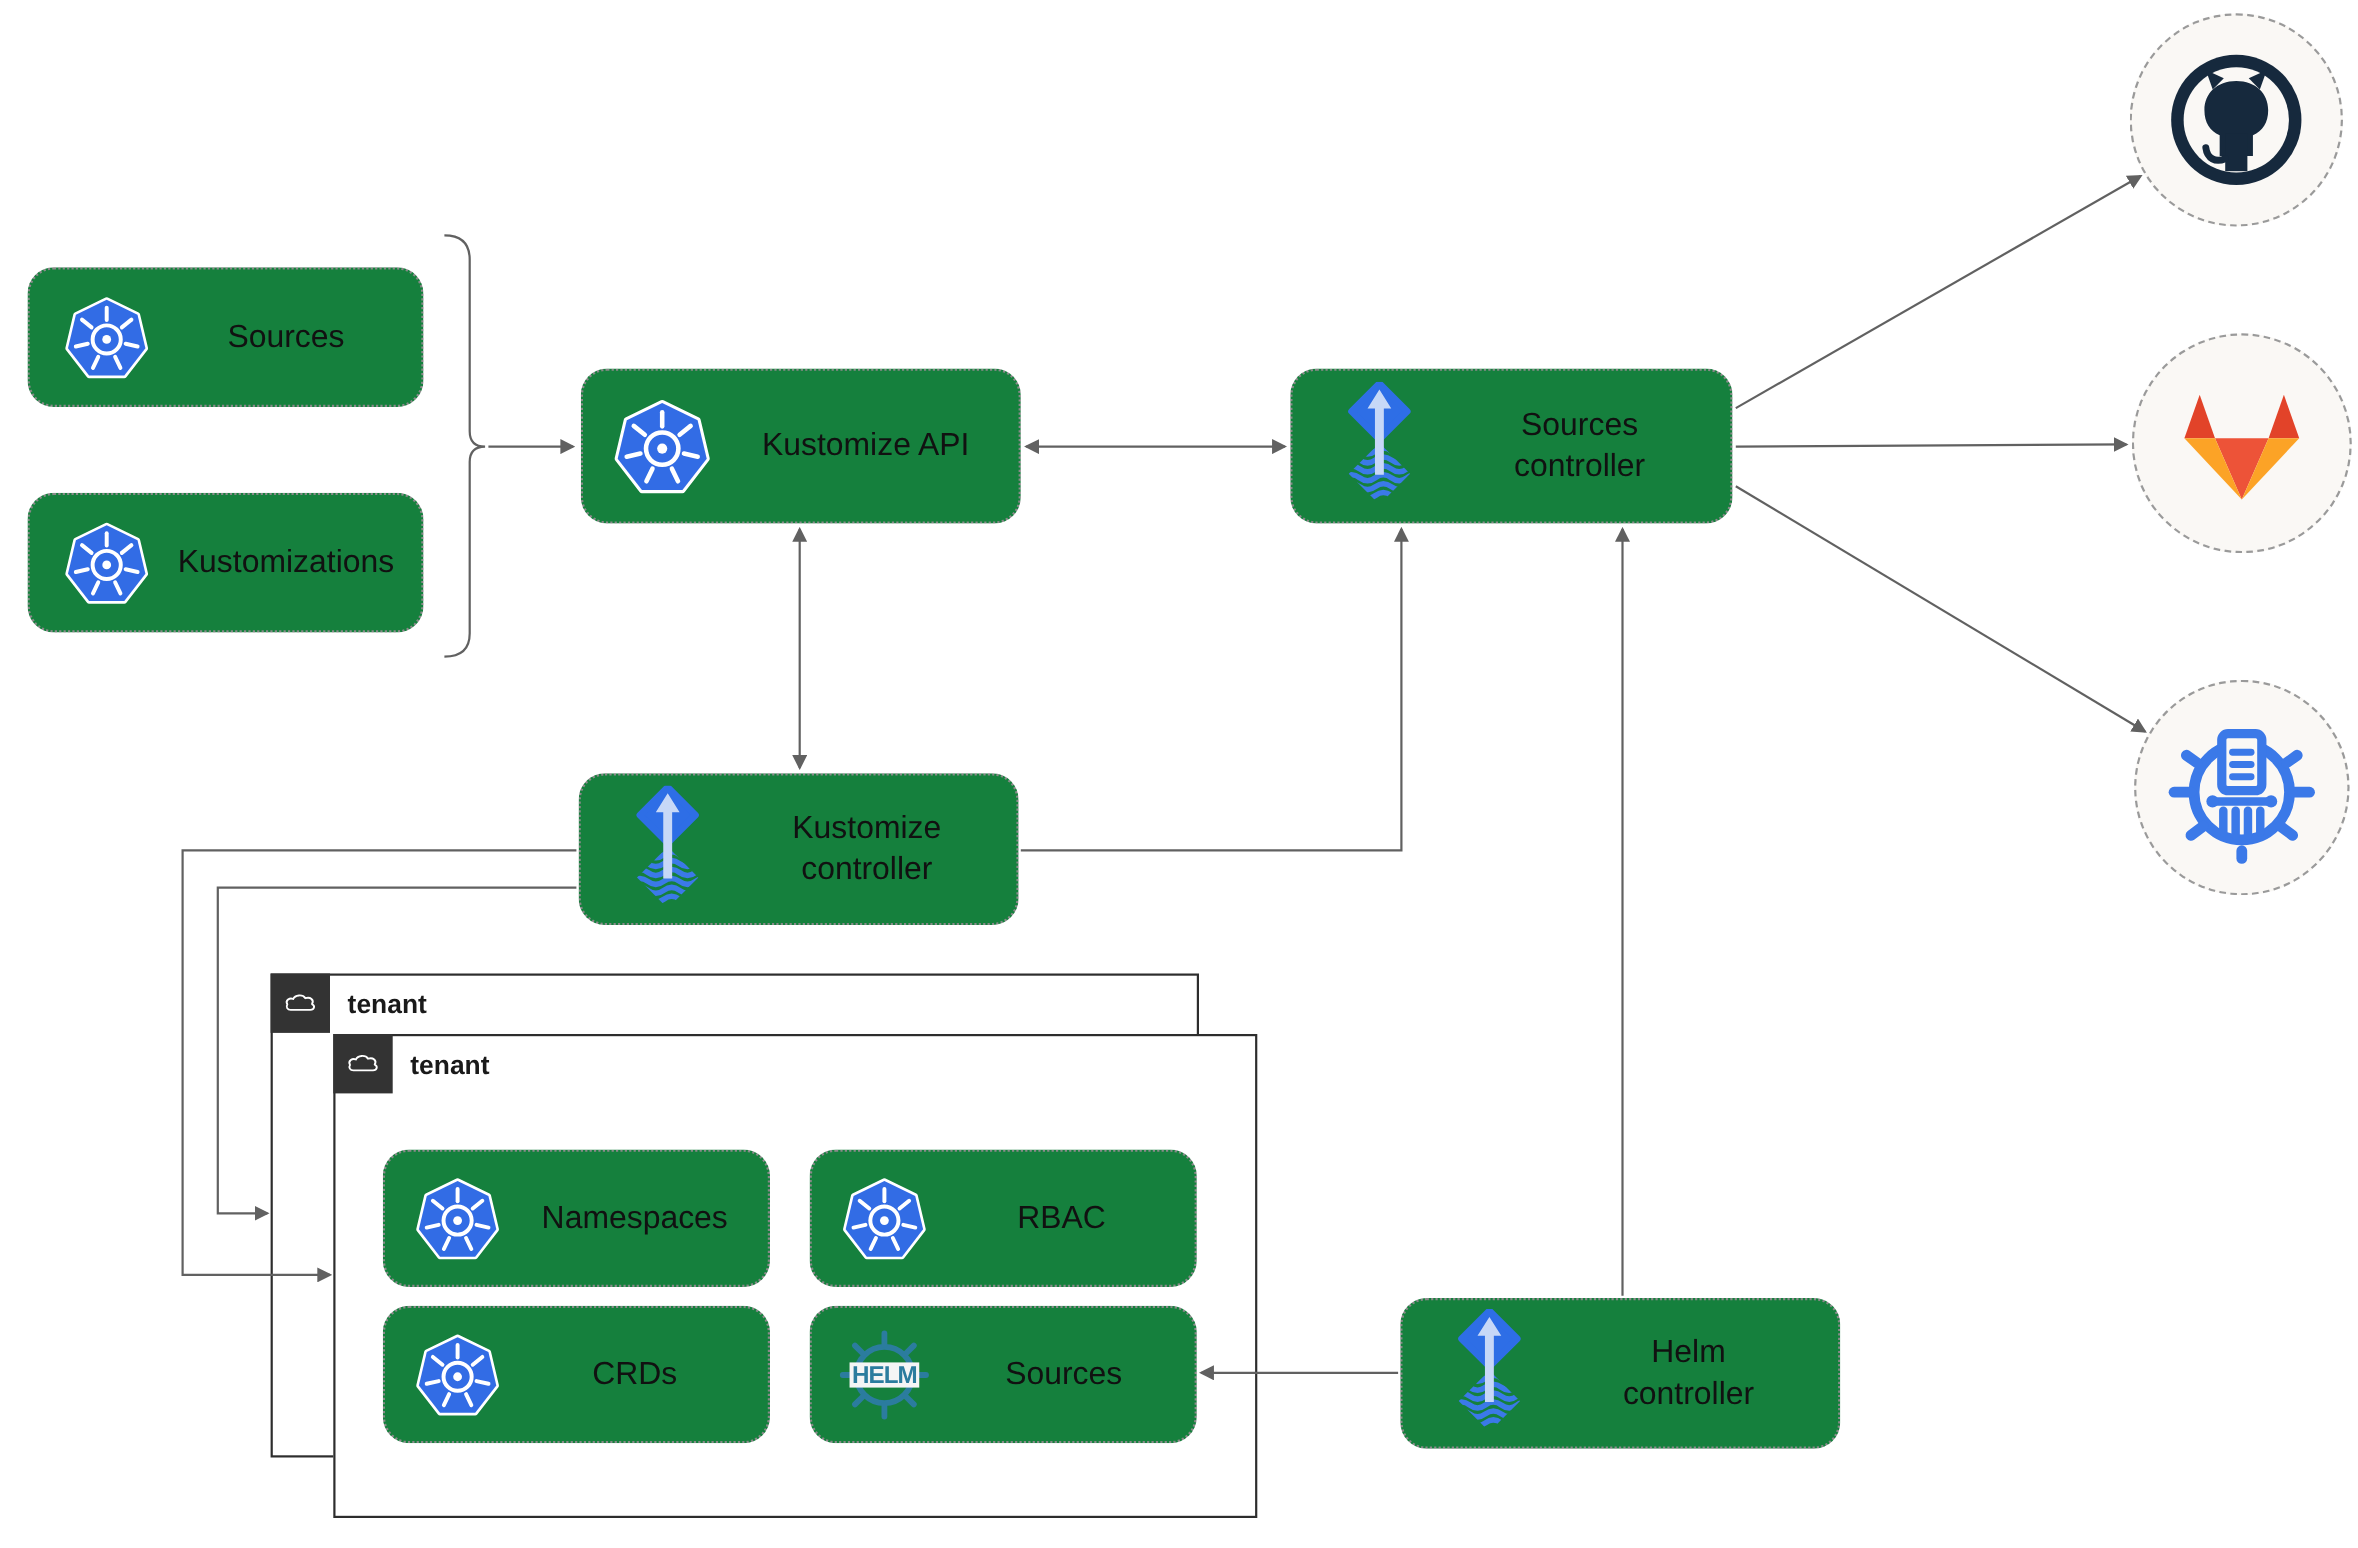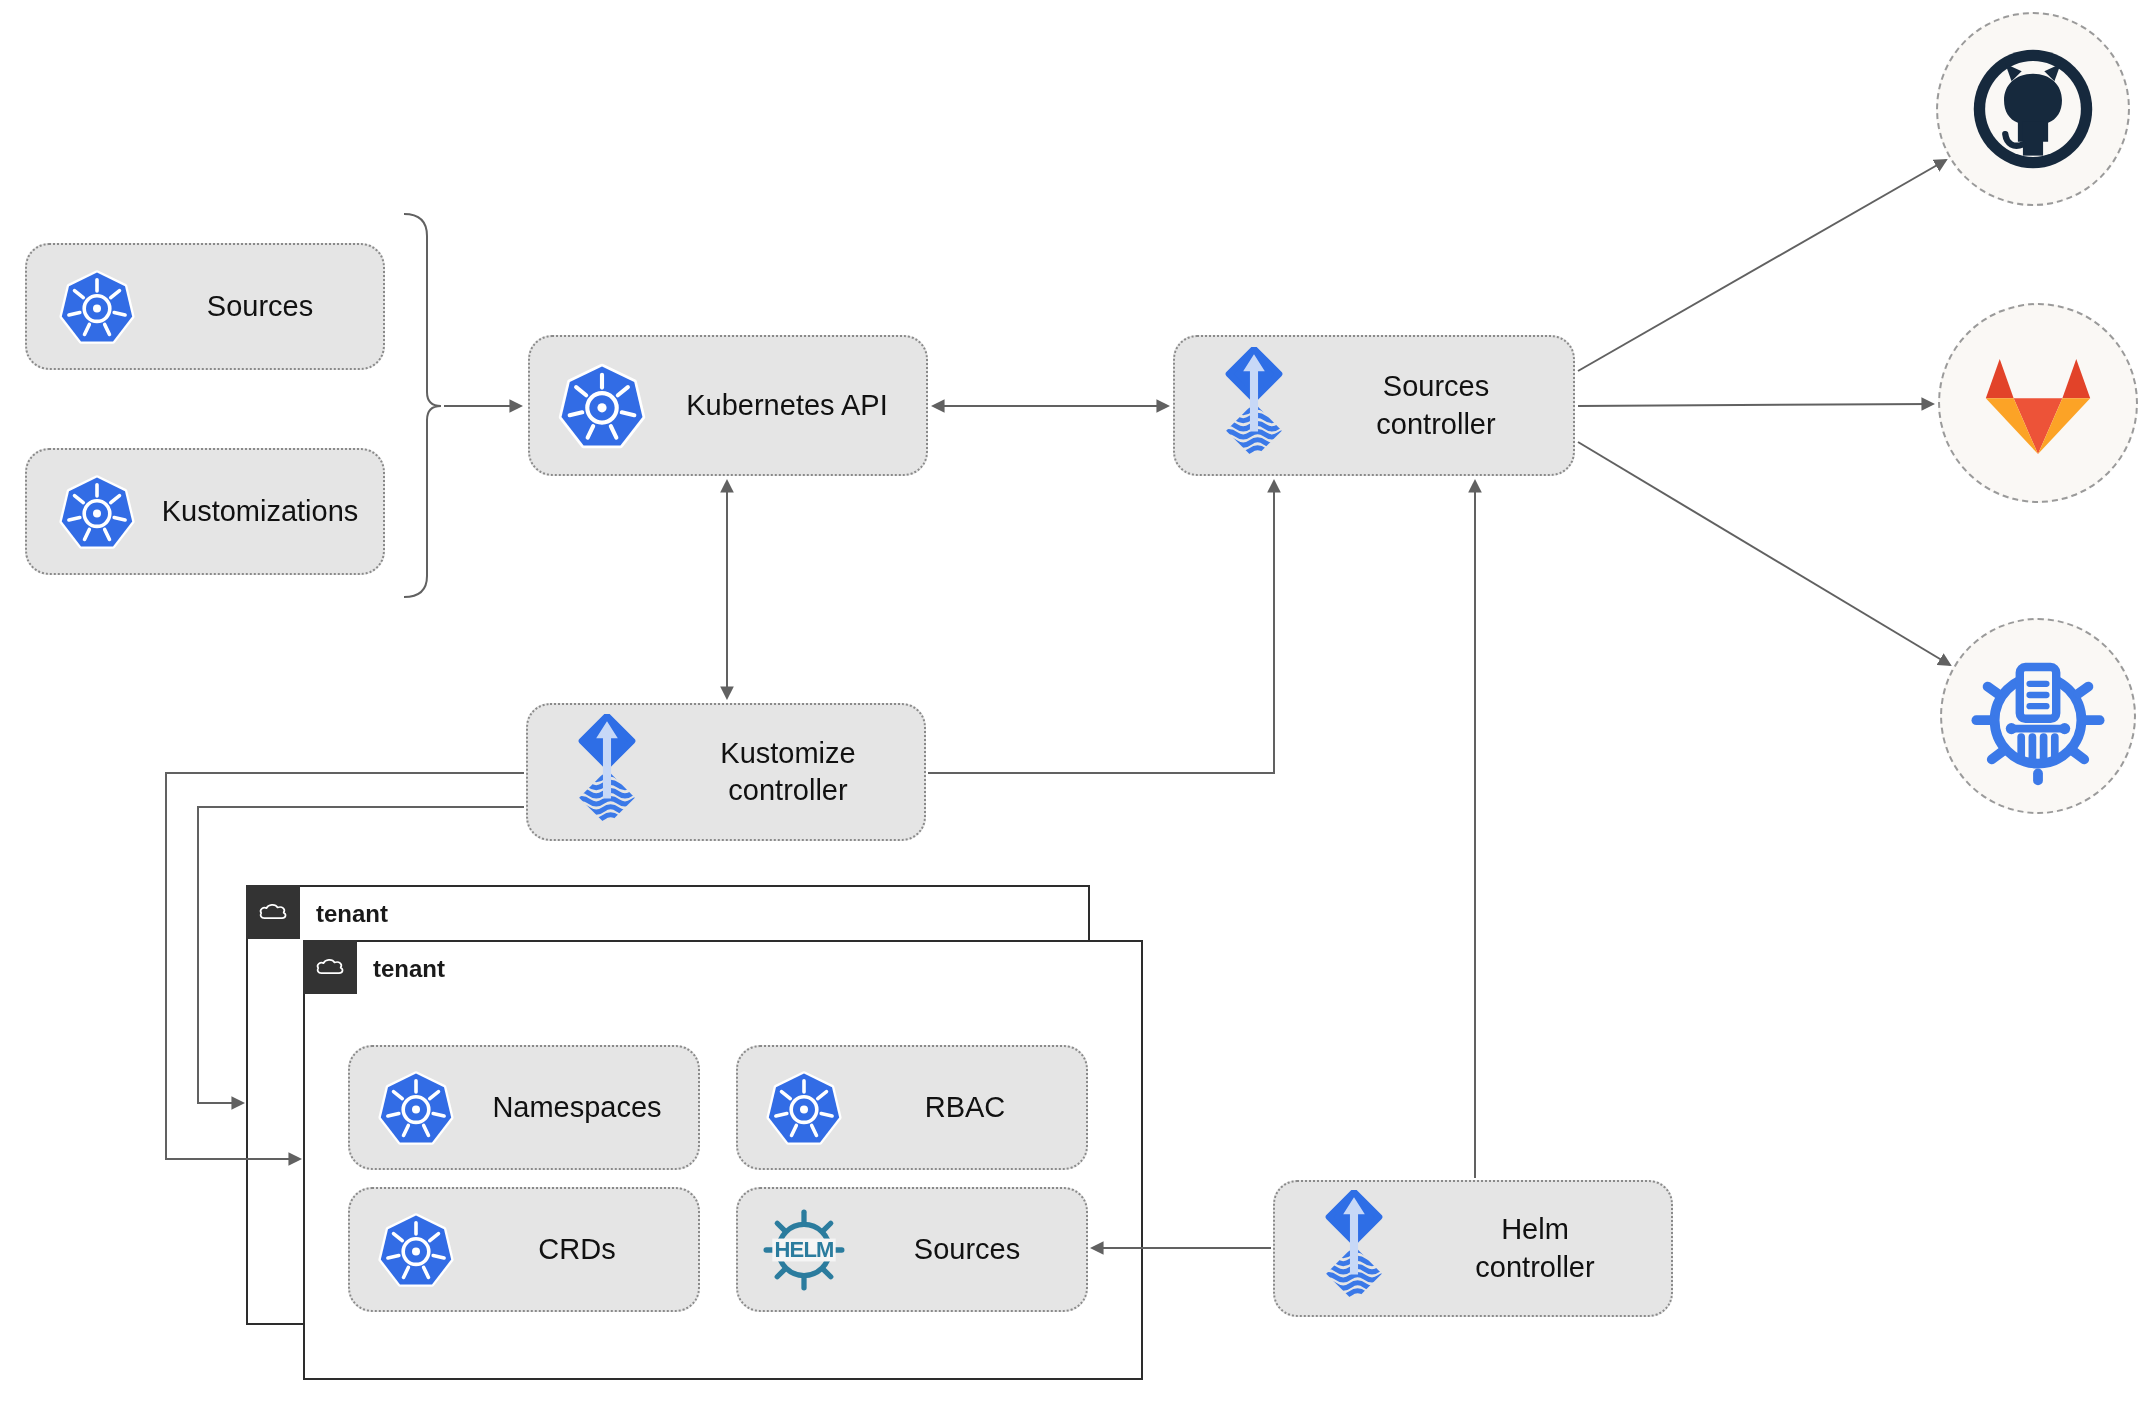--- a/index.html
+++ b/index.html
@@ -3,21 +3,21 @@
 <meta charset="utf-8">
 <style>
   html,body{margin:0;padding:0;background:#ffffff;}
   #canvas{
     position:relative;width:2144px;height:1407px;background:#ffffff;overflow:hidden;
     font-family:"Liberation Sans","DejaVu Sans",sans-serif;color:#1a1a1a;
   }
   
   .node{
     position:absolute;display:flex;align-items:center;
-    background:#e5e5e5;border:2px dotted #8a8a8a;border-radius:24px;
+    background:#15803d;border:2px dotted #8a8a8a;border-radius:24px;
     box-sizing:border-box;
   }
   .node .nicon{flex:0 0 auto;}
   .node .label{
     flex:1 1 auto;text-align:center;font-size:29px;line-height:1.28;
     white-space:pre-line;color:#111;
   }
   
   .tenant{
     position:absolute;background:#ffffff;border:2px solid #2d2d2d;box-sizing:border-box;
@@ -200,21 +200,21 @@
     <svg class="nicon" width="80" height="80" viewBox="0 0 100 100" style="margin-left:30px">
         <use href="#sym-k8s"></use>
       </svg>
     <div class="label">Kustomizations</div>
   </div>
 
   <div class="node" style="left:528px;top:335px;width:400px;height:141px">
     <svg class="nicon" width="92" height="92" viewBox="0 0 100 100" style="margin-left:26px">
         <use href="#sym-k8s"></use>
       </svg>
-    <div class="label">Kubernetes API</div>
+    <div class="label">Kustomize API</div>
   </div>
 
   <div class="node" style="left:1173px;top:335px;width:402px;height:141px">
     <svg class="nicon" width="90" height="117" viewBox="0 0 100 130" style="margin-left:34px">
         <use href="#sym-flux"></use>
       </svg>
     <div class="label">Sources
 controller</div>
   </div>
 

